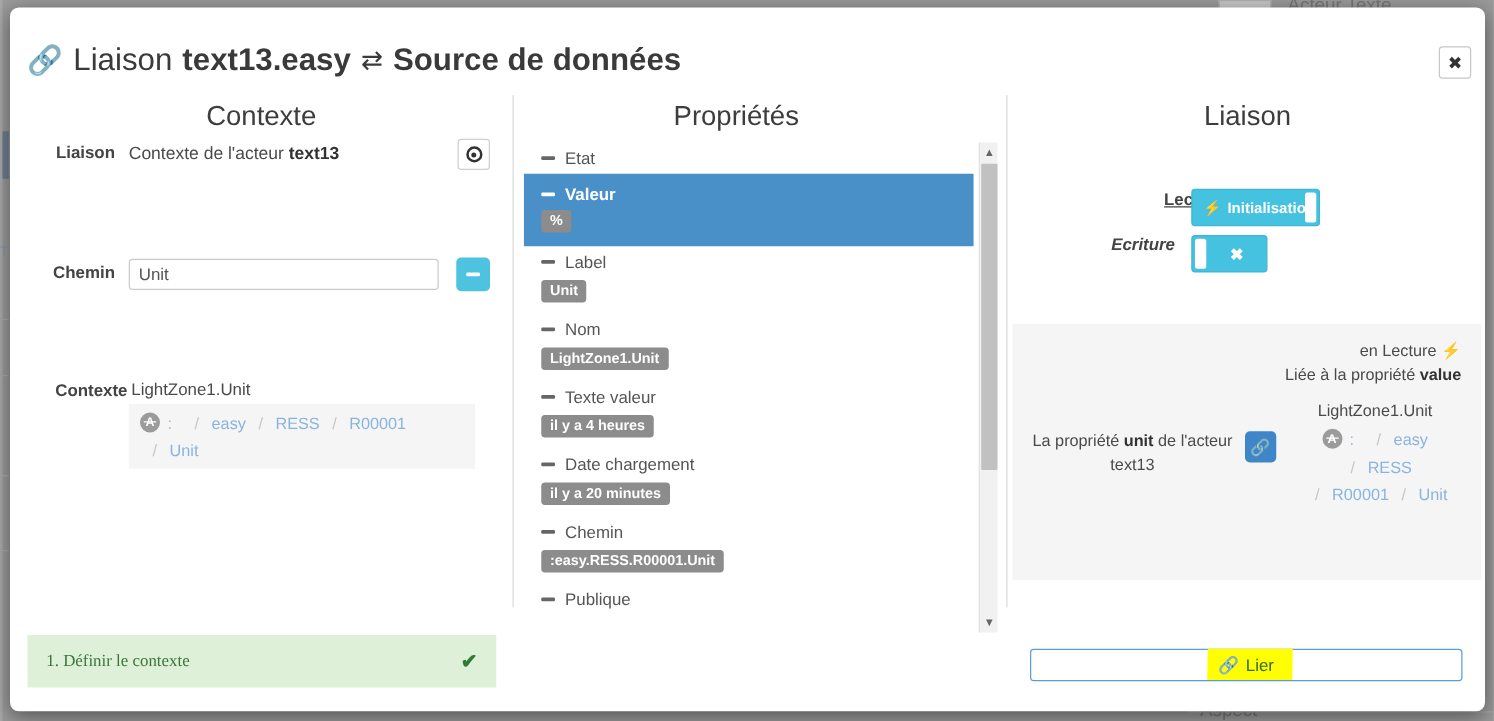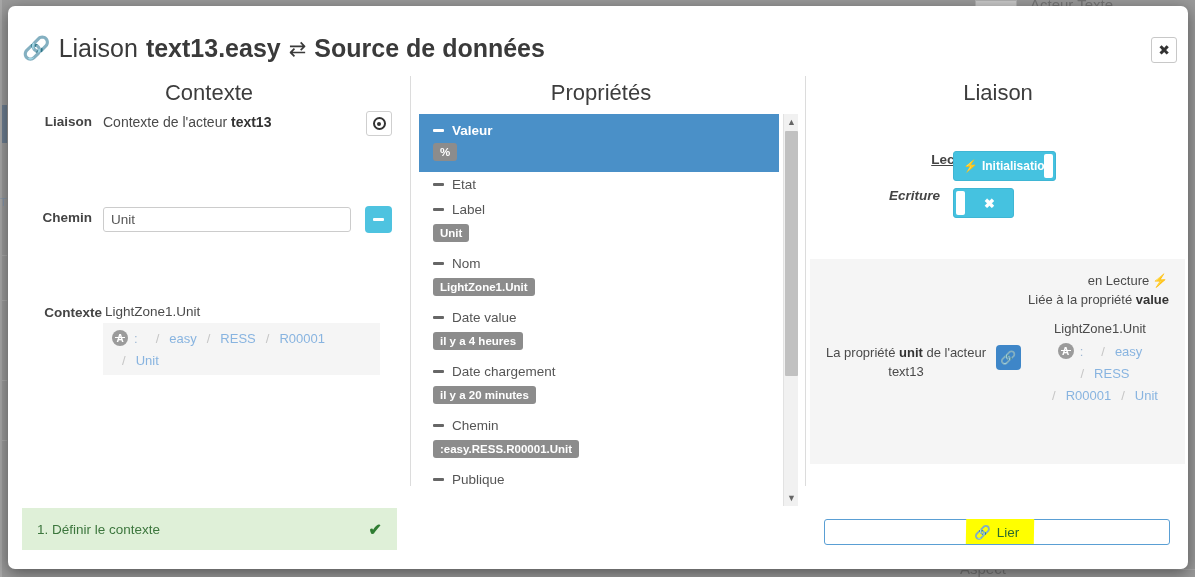--- a/index.html
+++ b/index.html
@@ -71,21 +71,21 @@
   }
 
   
   .col-head{
     position:absolute;
     top:74px;
     font-size:22px; color:#3d3d3d;
     text-align:center;
   }
   #col-head-contexte{ left:0; width:402px; }
-  #col-head-proprietes{ left:400px; width:386px; }
+  #col-head-proprietes{ left:388px; width:386px; }
   #col-head-liaison{ left:800px; width:380px; }
 
   .v-divider{
     position:absolute;
     top:70px; width:1px; height:410px;
     background:#dcdcdc;
   }
   #divider-1{ left:402px; }
   #divider-2{ left:797px; }
 
@@ -304,20 +304,21 @@
   .footer-bar{
     position:absolute; height:42px;
     display:flex; align-items:center;
     padding:0 15px;
     font-size:13.5px;
   }
   #footer-contexte{
     left:14px; top:502px; width:375px;
     background:#dff0d8; color:#3c763d;
     justify-content:space-between;
+    font-family:Liberation Serif, serif;
   }
   #footer-proprietes{
     left:410px; top:502px; width:375px;
     background:#d9edf7; color:#31708f;
     justify-content:space-between;
   }
   #footer-proprietes .f-arrow{ color:#2a7ba8; font-size:15px; }
   #footer-contexte .f-check{ color:#2f7d32; font-size:16px; font-weight:bold; }
 
   #lier-button{
@@ -411,55 +412,55 @@
       <span class="crumb-link">Unit</span>
     </span>
   </div>
 
   <div class="footer-bar" id="footer-contexte">
     <span>1. Définir le contexte</span>
     <span class="f-check">✔</span>
   </div>
 
   <div id="prop-list">
+    <div class="prop-item">
+      <div class="prop-name">
+        <span class="prop-dash"></span>
+        <span>Etat</span>
+      </div>
+    </div>
+
     <div class="prop-item selected">
       <div class="prop-name">
         <span class="prop-dash"></span>
         <span>Valeur</span>
       </div>
       <span class="prop-badge">%</span>
     </div>
 
     <div class="prop-item">
       <div class="prop-name">
         <span class="prop-dash"></span>
-        <span>Etat</span>
-      </div>
-    </div>
-
-    <div class="prop-item">
-      <div class="prop-name">
-        <span class="prop-dash"></span>
         <span>Label</span>
       </div>
       <span class="prop-badge">Unit</span>
     </div>
 
     <div class="prop-item">
       <div class="prop-name">
         <span class="prop-dash"></span>
         <span>Nom</span>
       </div>
       <span class="prop-badge">LightZone1.Unit</span>
     </div>
 
     <div class="prop-item">
       <div class="prop-name">
         <span class="prop-dash"></span>
-        <span>Date value</span>
+        <span>Texte valeur</span>
       </div>
       <span class="prop-badge">il y a 4 heures</span>
     </div>
 
     <div class="prop-item">
       <div class="prop-name">
         <span class="prop-dash"></span>
         <span>Date chargement</span>
       </div>
       <span class="prop-badge">il y a 20 minutes</span>

